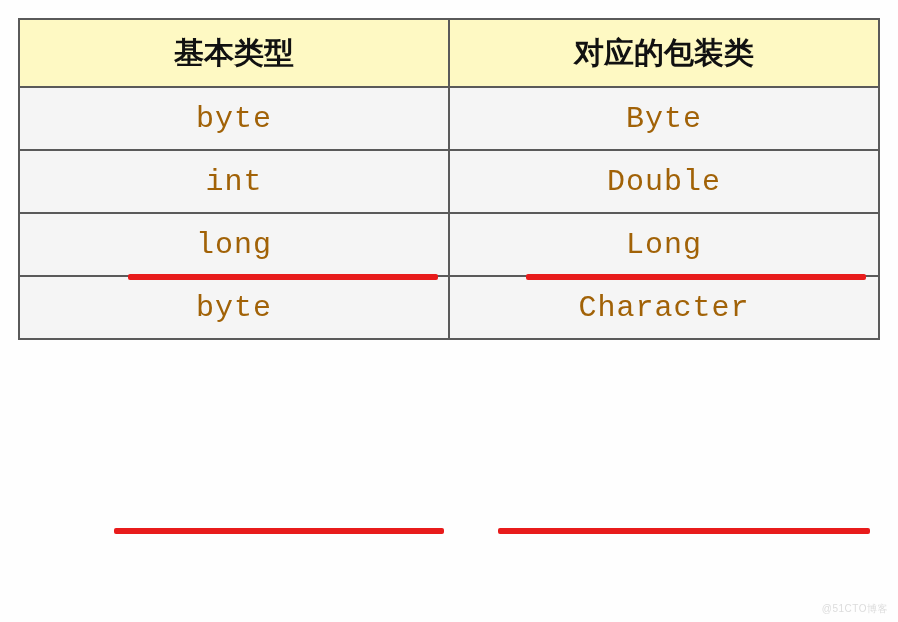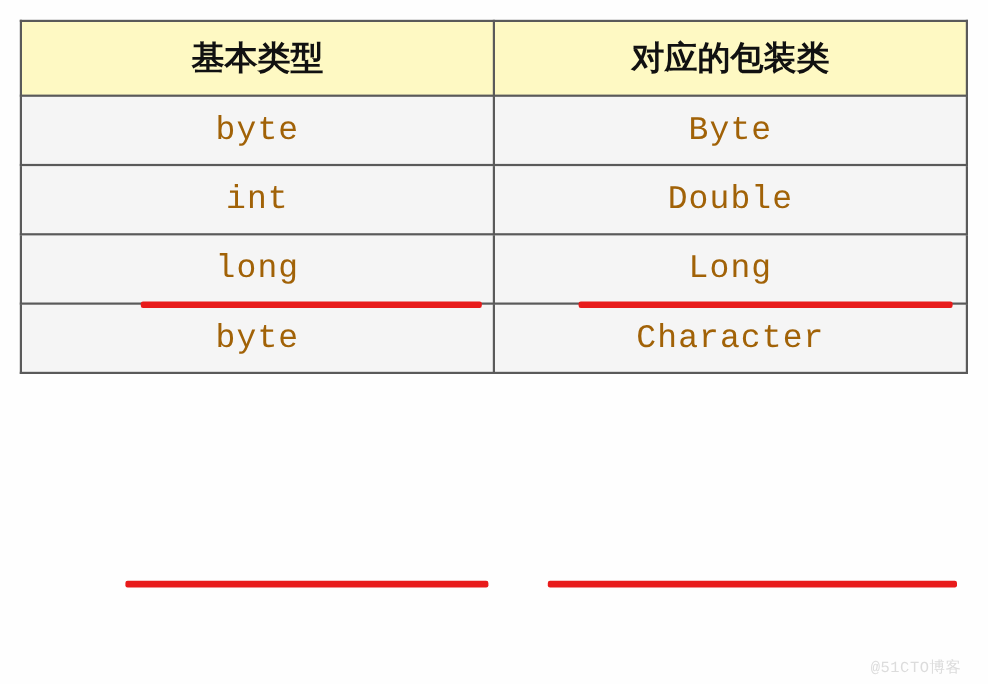--- a/index.html
+++ b/index.html
@@ -47,25 +47,25 @@
       height: 6px;
       background: #e81b1b;
       border-radius: 2px;
     }
     .u1 { top: 256px; left: 110px; width: 310px; }
     .u2 { top: 256px; left: 508px; width: 340px; }
     .u3 { top: 510px; left: 96px;  width: 330px; }
     .u4 { top: 510px; left: 480px; width: 372px; }
     .watermark {
       position: absolute;
-      right: 24px;
+      right: 10px;
       bottom: 6px;
-      font-size: 14px;
+      font-size: 10px;
       color: #dcdcdc;
-      font-family: Liberation Mono, monospace;
+      font-family: Liberation Sans, sans-serif;
       letter-spacing: 0.5px;
     }
   </style>
 </head>
 <body>
 
 <div class="table-wrap">
   <table>
     <thead>
       <tr>

